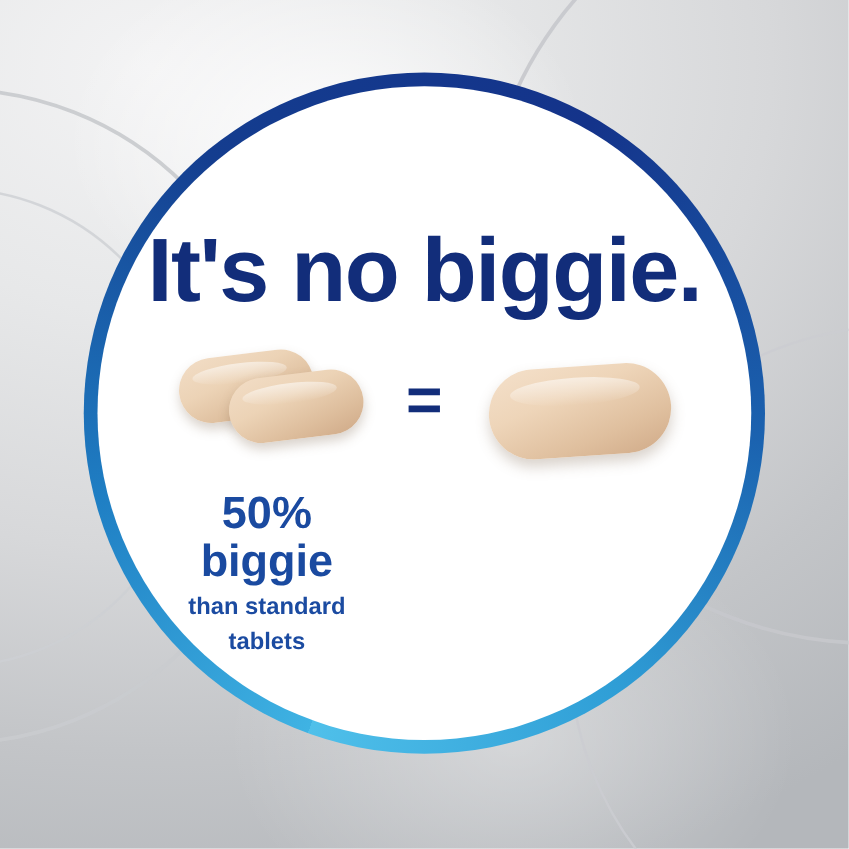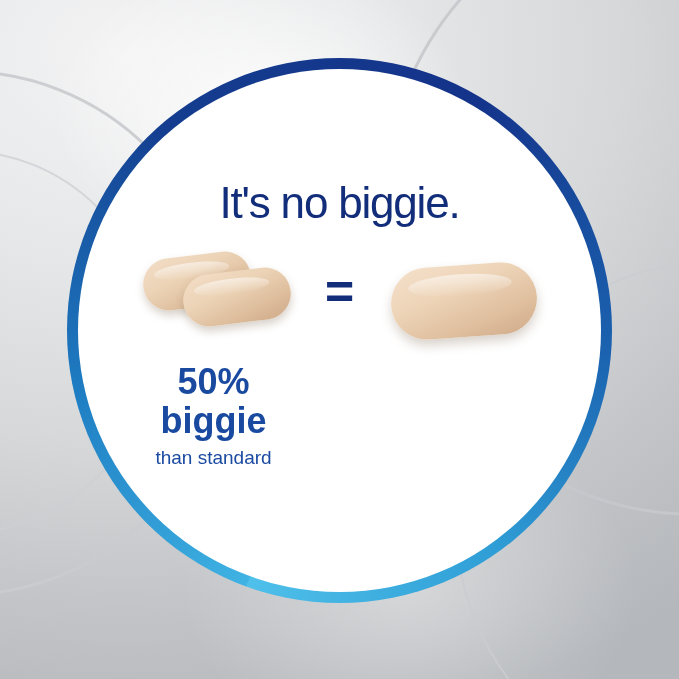--- a/index.html
+++ b/index.html
@@ -118,22 +118,22 @@
   #badge-content {
     position: absolute;
     left: 0; top: 0; right: 0; bottom: 0;
     display: flex;
     flex-direction: column;
     align-items: center;
   }
 
   #headline {
     margin-top: 112px;
-    font-size: 44px;
-    font-weight: normal;
+    font-size: 72px;
+    font-weight: bold;
     color: #122d7a;
     letter-spacing: -1.2px;
     line-height: 1;
     white-space: nowrap;
   }
 
   #pill-row {
     margin-top: 28px;
     display: flex;
     align-items: center;
@@ -228,21 +228,21 @@
 
   .caption-main {
     font-size: 36px;
     font-weight: bold;
     line-height: 1.08;
     color: #1a4aa0;
   }
   .caption-sub {
     margin-top: 6px;
     font-size: 19px;
-    font-weight: normal;
+    font-weight: bold;
     line-height: 1.15;
     color: #1b4ba1;
   }
 </style>
 </head>
 <body>
 
 <div id="scene">
 
   <div class="bg-glow"></div>
@@ -273,20 +273,21 @@
           </div>
 
         </div>
 
         <div id="caption-row">
 
           <div class="caption-col left">
             <div class="caption-main">50%</div>
             <div class="caption-main">biggie</div>
             <div class="caption-sub">than standard</div>
+            <div class="caption-sub">tablets</div>
           </div>
 
 
         </div>
 
       </div>
     </div>
   </div>
 
 </div>

